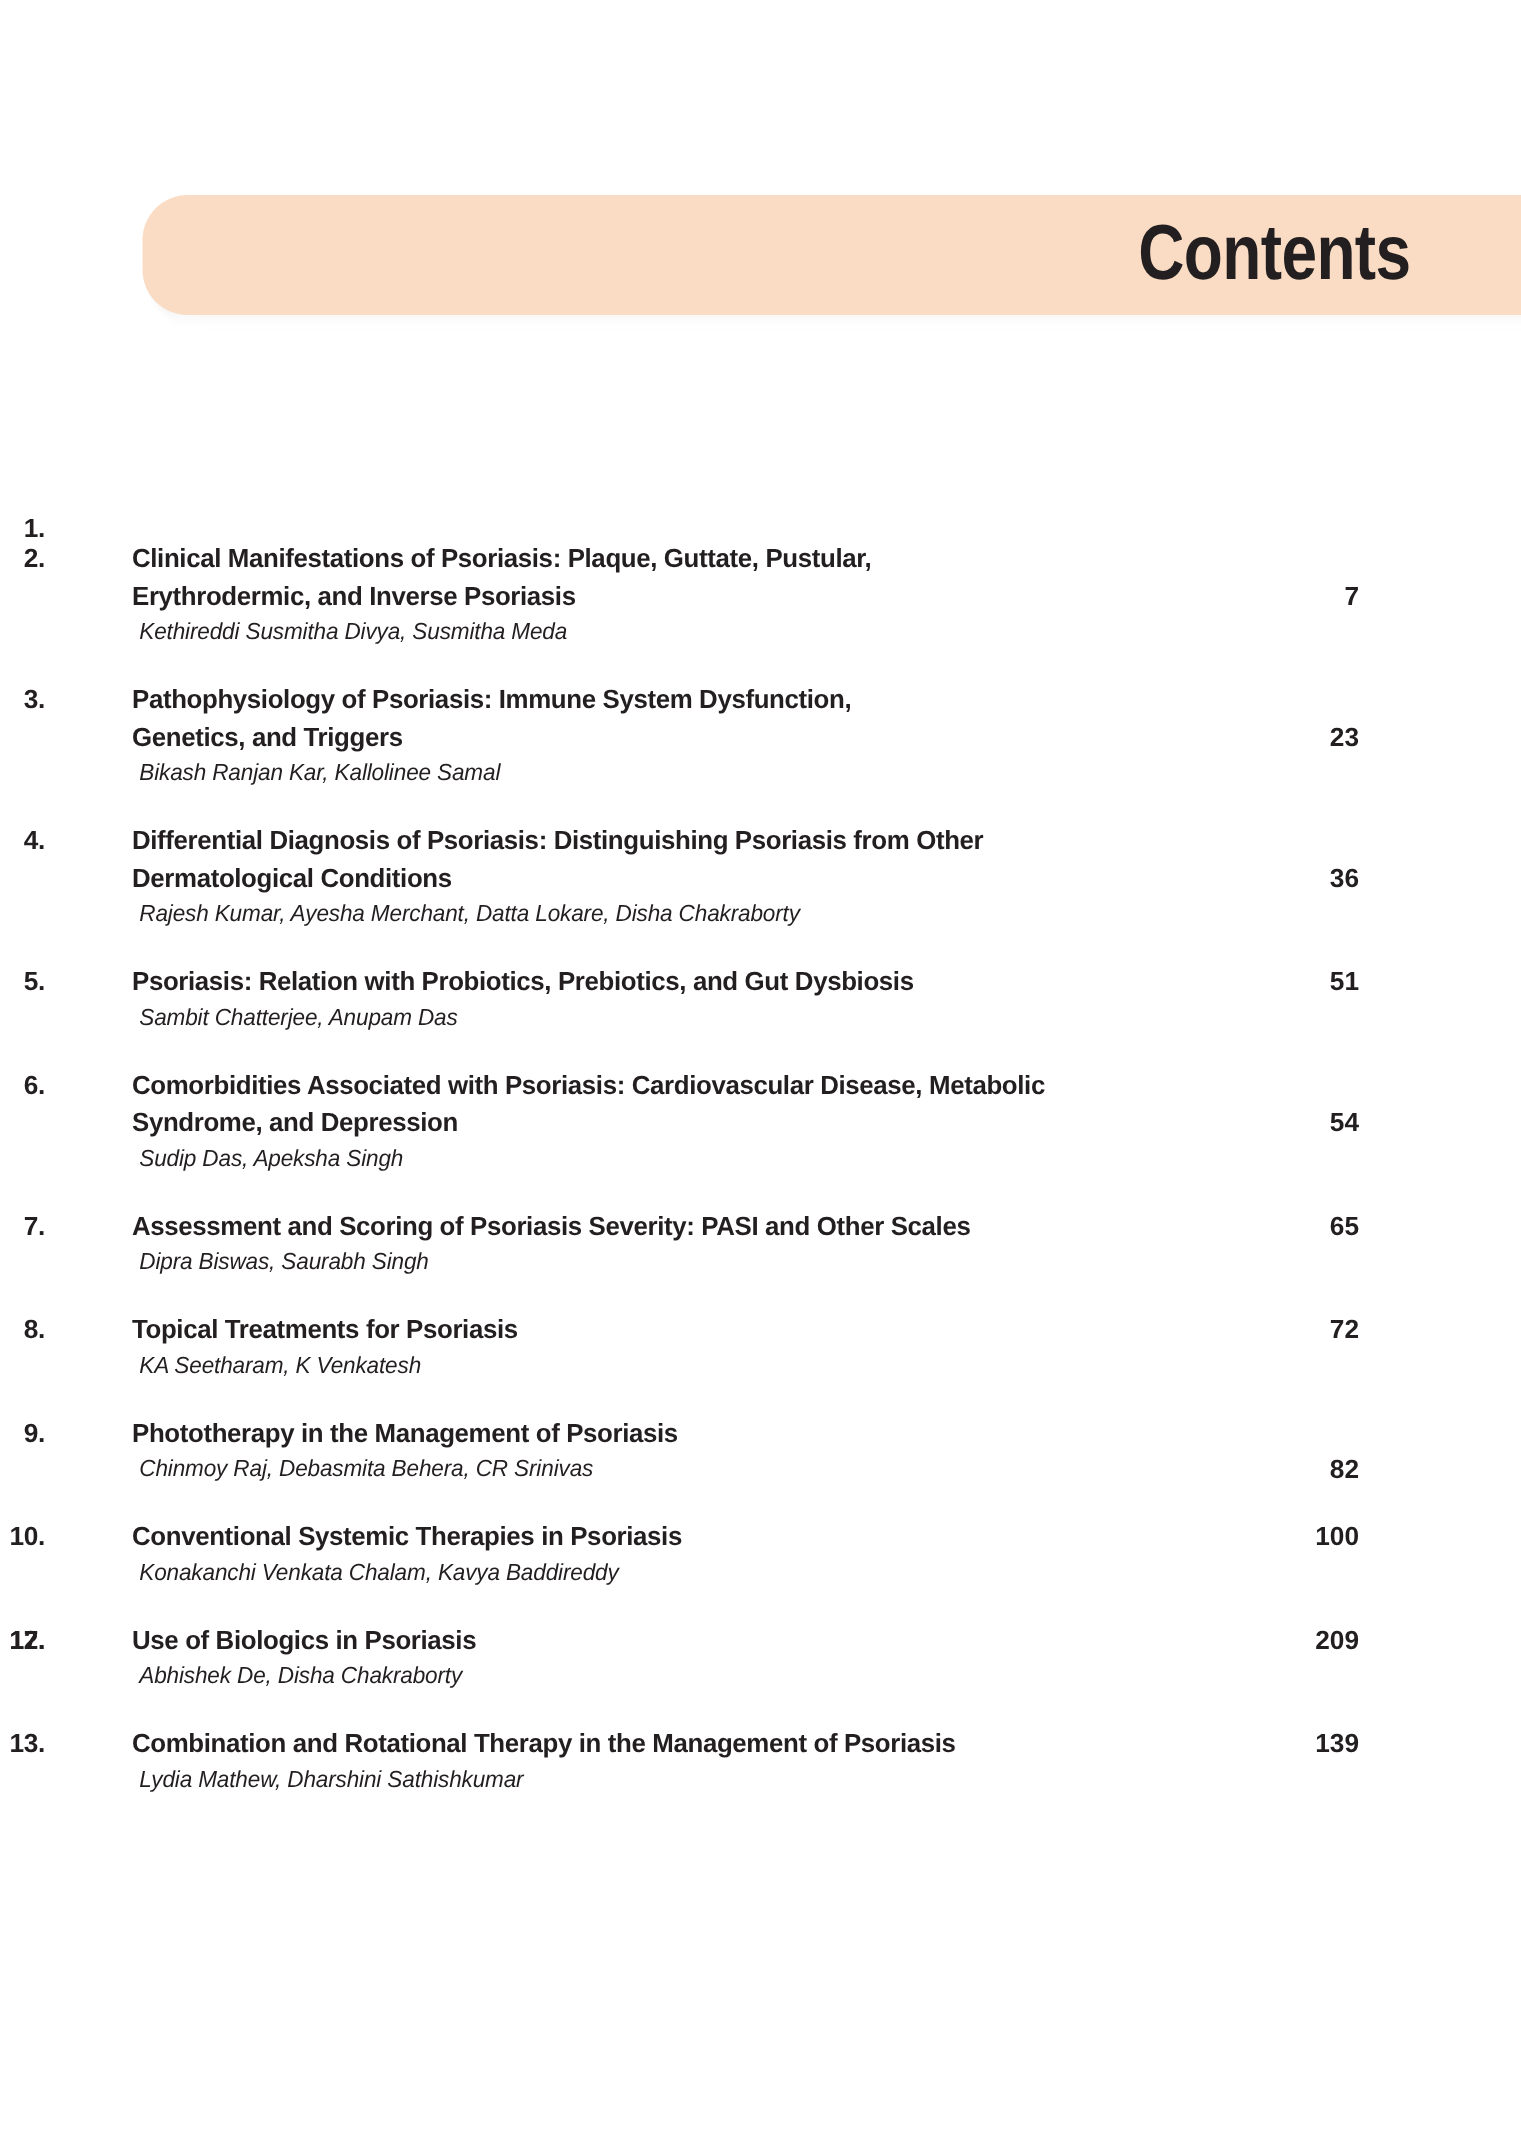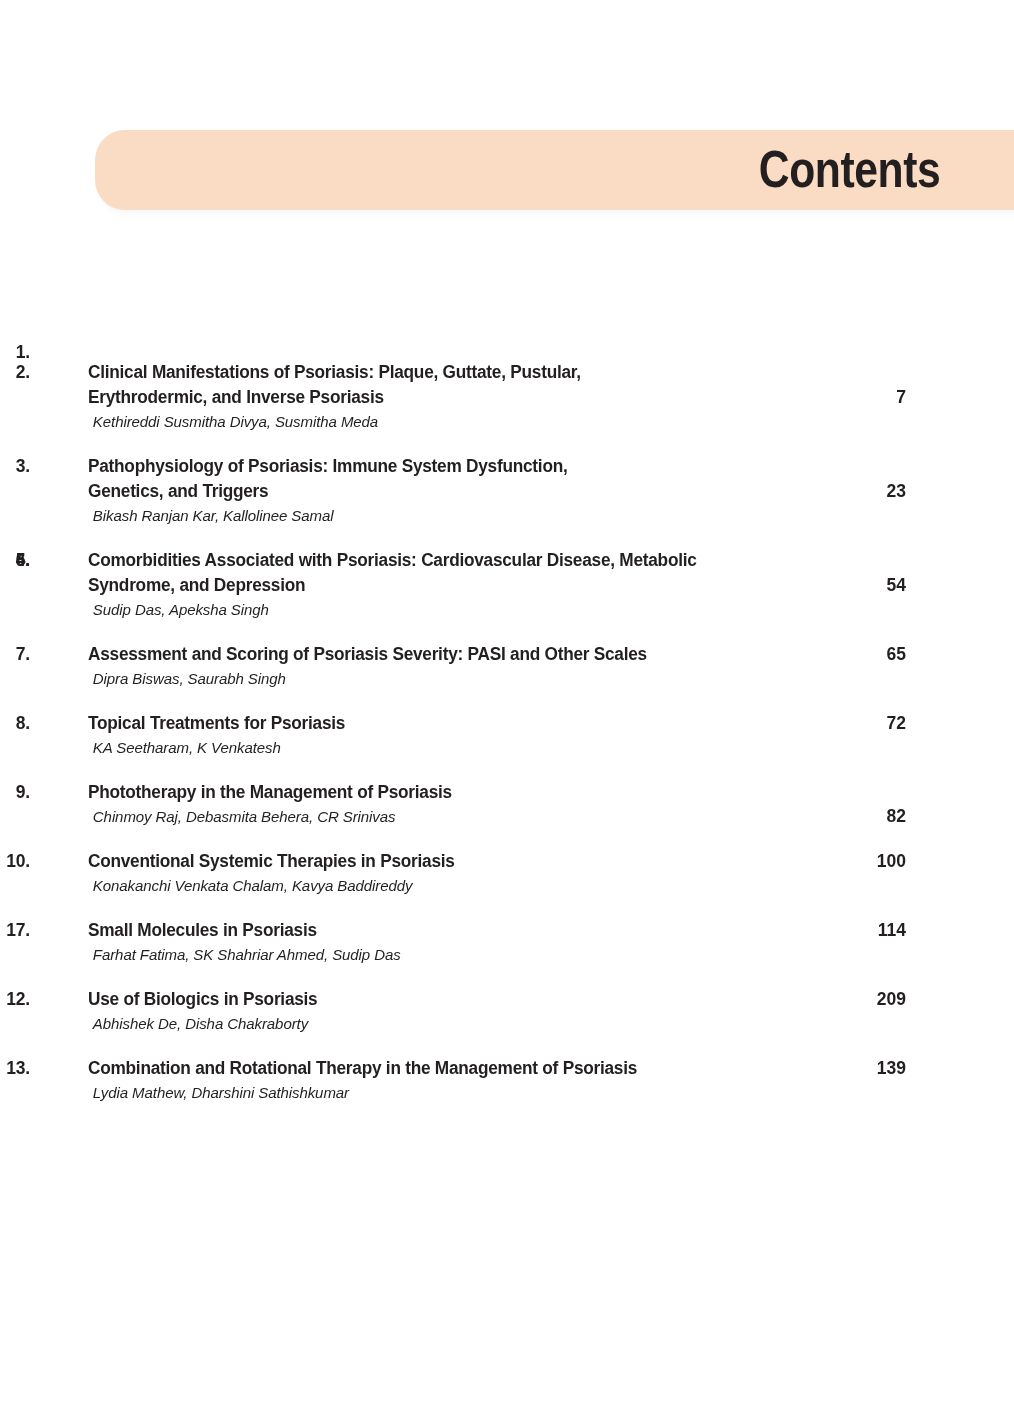--- a/index.html
+++ b/index.html
@@ -150,23 +150,38 @@
         <div class="entry-title">
           <span class="ln">Pathophysiology of Psoriasis: Immune System Dysfunction,</span>
           <span class="ln">Genetics, and Triggers</span>
         </div>
         <div class="entry-authors">Bikash Ranjan Kar, Kallolinee Samal</div>
         <div class="entry-page" style="top: 25px;">23</div>
       </div>
     </div>
     <div class="toc-entry">
       <div class="entry-num">4.</div>
+      <div class="entry-body">
+        <div class="entry-title">
+          <span class="ln">Differential Diagnosis of Psoriasis: Distinguishing Psoriasis from Other</span>
+          <span class="ln">Dermatological Conditions</span>
+        </div>
+        <div class="entry-authors">Rajesh Kumar, Ayesha Merchant, Datta Lokare, Disha Chakraborty</div>
+        <div class="entry-page" style="top: 25px;">36</div>
+      </div>
     </div>
     <div class="toc-entry">
       <div class="entry-num">5.</div>
+      <div class="entry-body">
+        <div class="entry-title">
+          <span class="ln">Psoriasis: Relation with Probiotics, Prebiotics, and Gut Dysbiosis</span>
+        </div>
+        <div class="entry-authors">Sambit Chatterjee, Anupam Das</div>
+        <div class="entry-page" style="top: 0px;">51</div>
+      </div>
     </div>
     <div class="toc-entry">
       <div class="entry-num">6.</div>
       <div class="entry-body">
         <div class="entry-title">
           <span class="ln">Comorbidities Associated with Psoriasis: Cardiovascular Disease, Metabolic</span>
           <span class="ln">Syndrome, and Depression</span>
         </div>
         <div class="entry-authors">Sudip Das, Apeksha Singh</div>
         <div class="entry-page" style="top: 25px;">54</div>
@@ -207,27 +222,20 @@
       <div class="entry-body">
         <div class="entry-title">
           <span class="ln">Conventional Systemic Therapies in Psoriasis</span>
         </div>
         <div class="entry-authors">Konakanchi Venkata Chalam, Kavya Baddireddy</div>
         <div class="entry-page" style="top: 0px;">100</div>
       </div>
     </div>
     <div class="toc-entry">
       <div class="entry-num">17.</div>
-      <div class="entry-body">
-        <div class="entry-title">
-          <span class="ln">Small Molecules in Psoriasis</span>
-        </div>
-        <div class="entry-authors">Farhat Fatima, SK Shahriar Ahmed, Sudip Das</div>
-        <div class="entry-page" style="top: 0px;">114</div>
-      </div>
     </div>
     <div class="toc-entry">
       <div class="entry-num">12.</div>
       <div class="entry-body">
         <div class="entry-title">
           <span class="ln">Use of Biologics in Psoriasis</span>
         </div>
         <div class="entry-authors">Abhishek De, Disha Chakraborty</div>
         <div class="entry-page" style="top: 0px;">209</div>
       </div>

